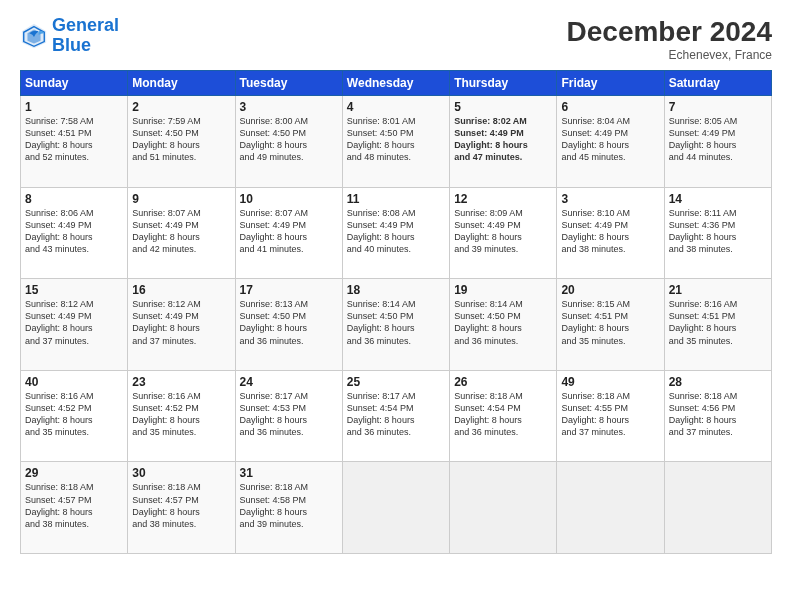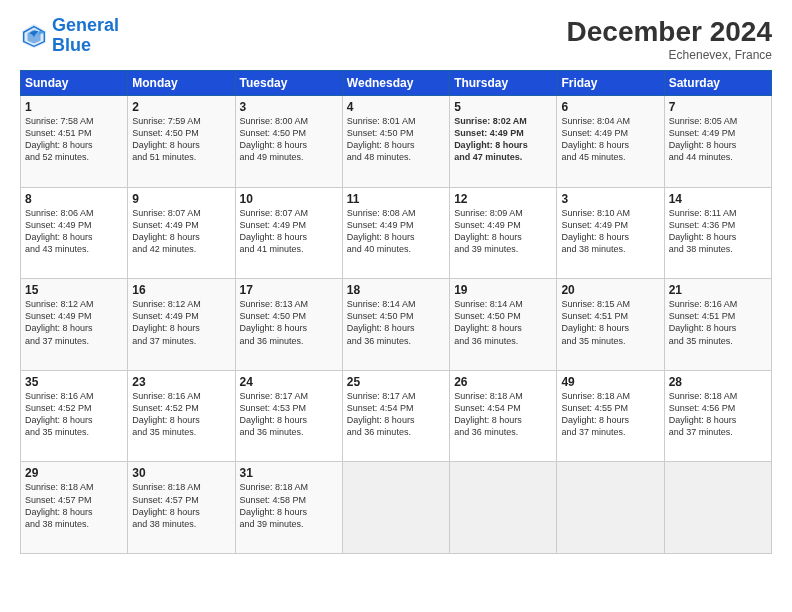--- a/index.html
+++ b/index.html
@@ -282,21 +282,21 @@
           <td>
             <span class="day-num">21</span>
             <div class="day-info" style="white-space: pre-line;">Sunrise: 8:16 AM
 Sunset: 4:51 PM
 Daylight: 8 hours
 and 35 minutes.</div>
           </td>
         </tr>
         <tr>
           <td>
-            <span class="day-num">35</span>
+            <span class="day-num">40</span>
             <div class="day-info" style="white-space: pre-line;">Sunrise: 8:16 AM
 Sunset: 4:52 PM
 Daylight: 8 hours
 and 35 minutes.</div>
           </td>
           <td>
             <span class="day-num">23</span>
             <div class="day-info" style="white-space: pre-line;">Sunrise: 8:16 AM
 Sunset: 4:52 PM
 Daylight: 8 hours

